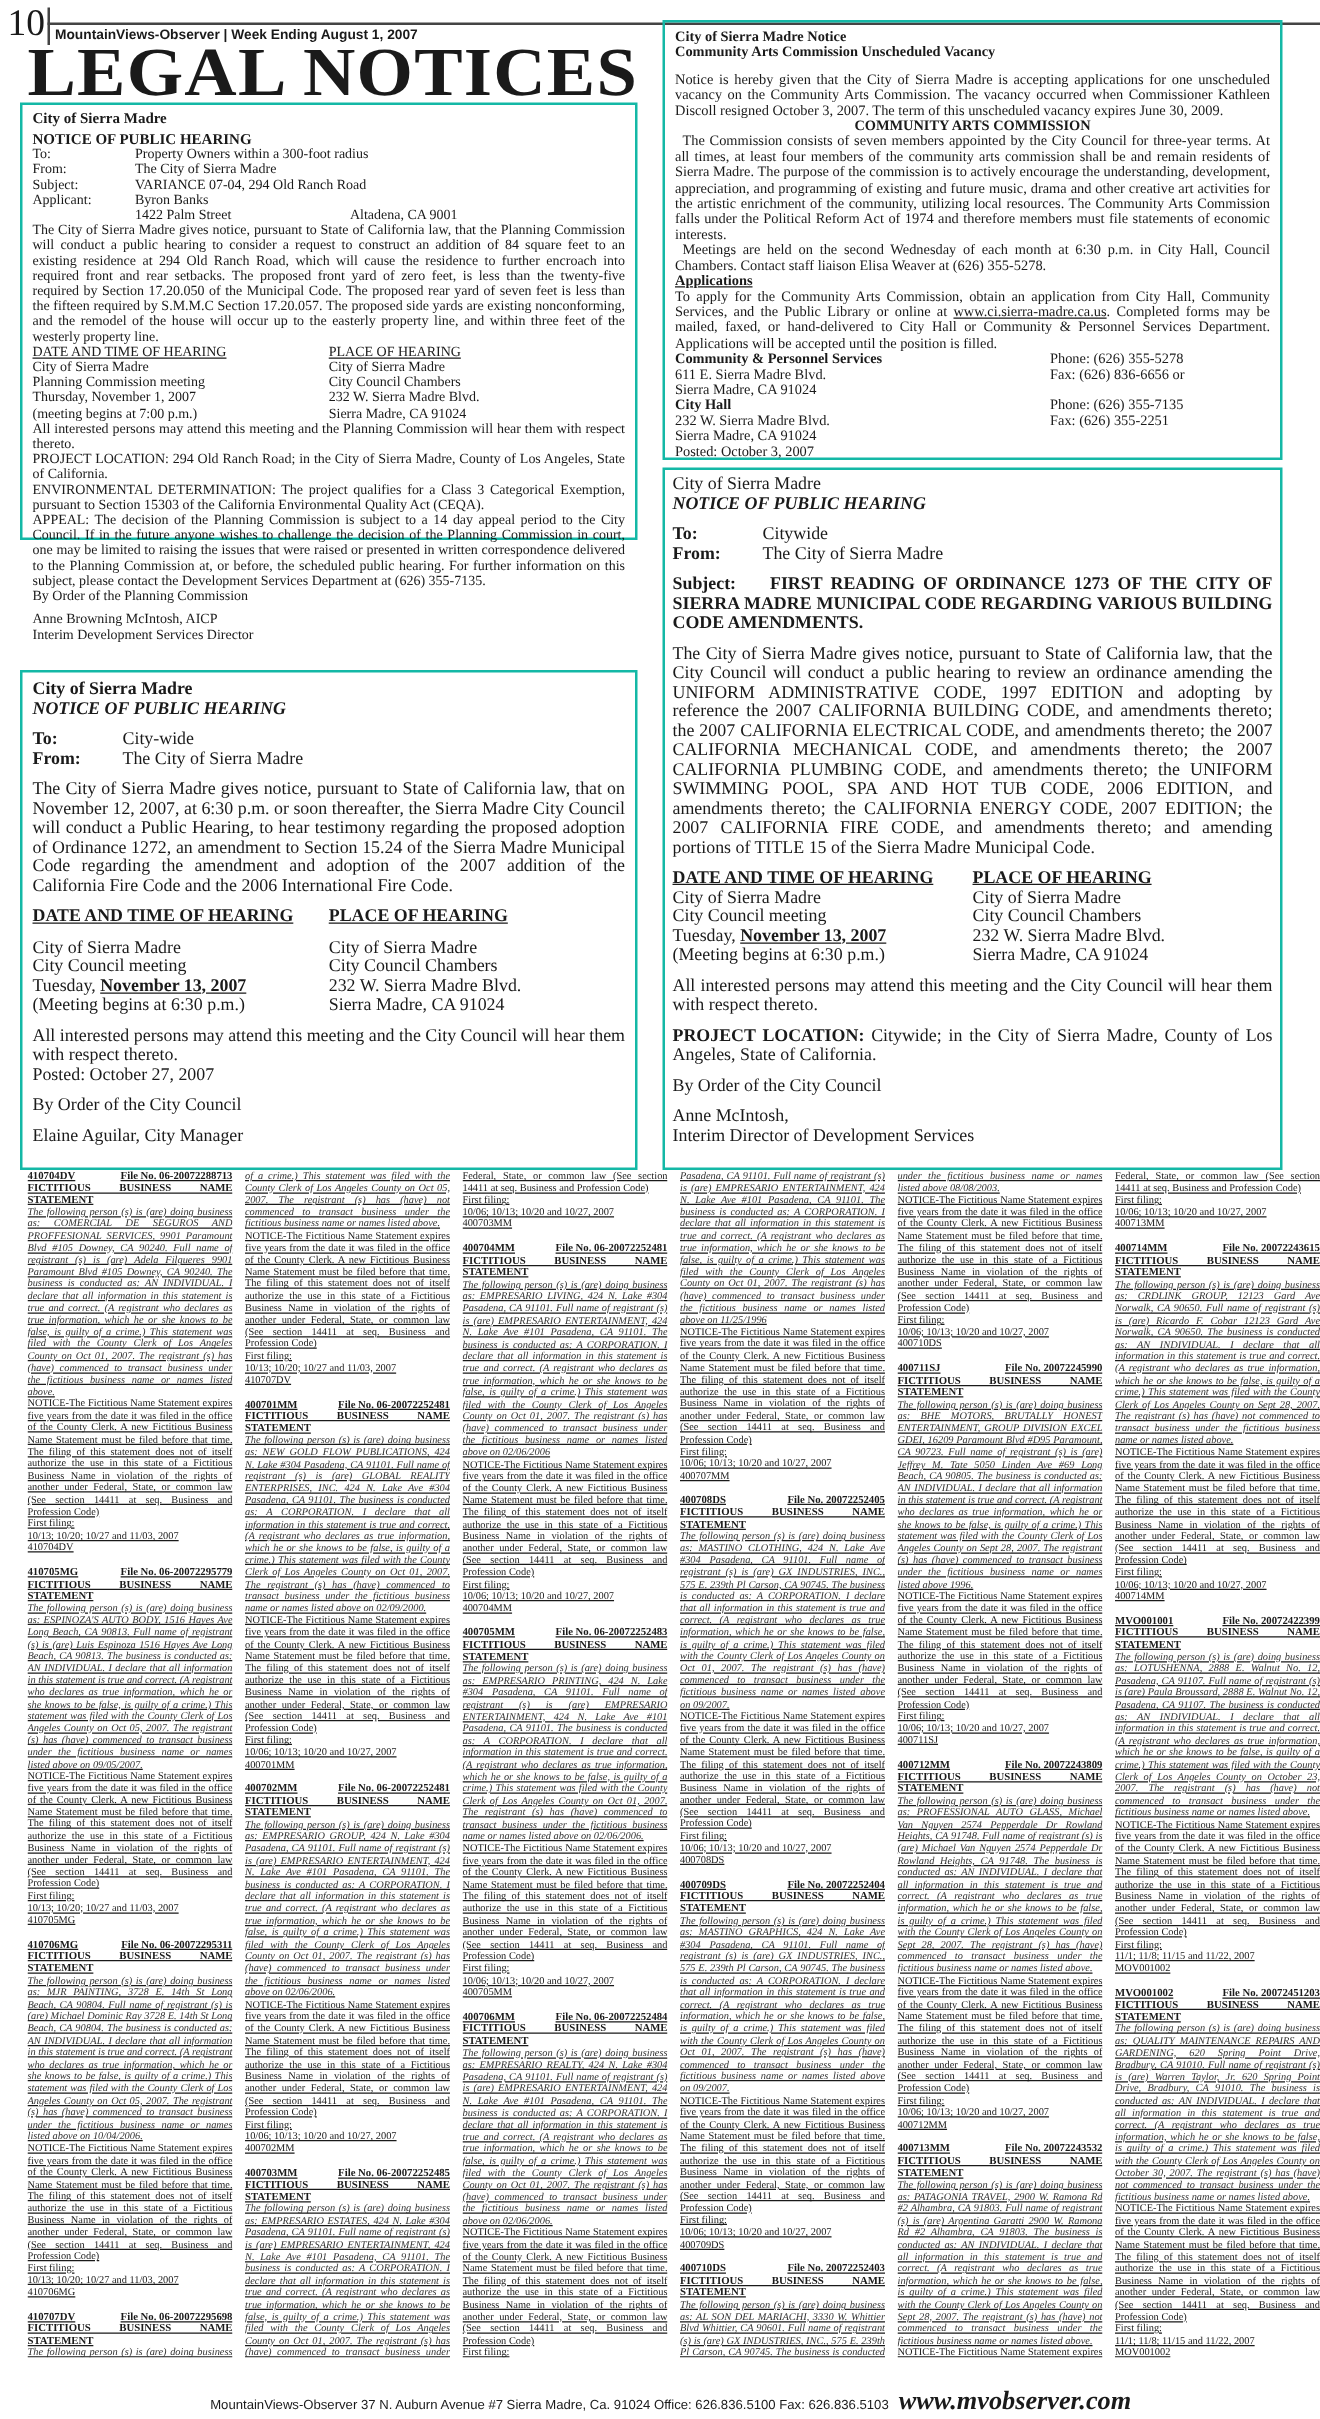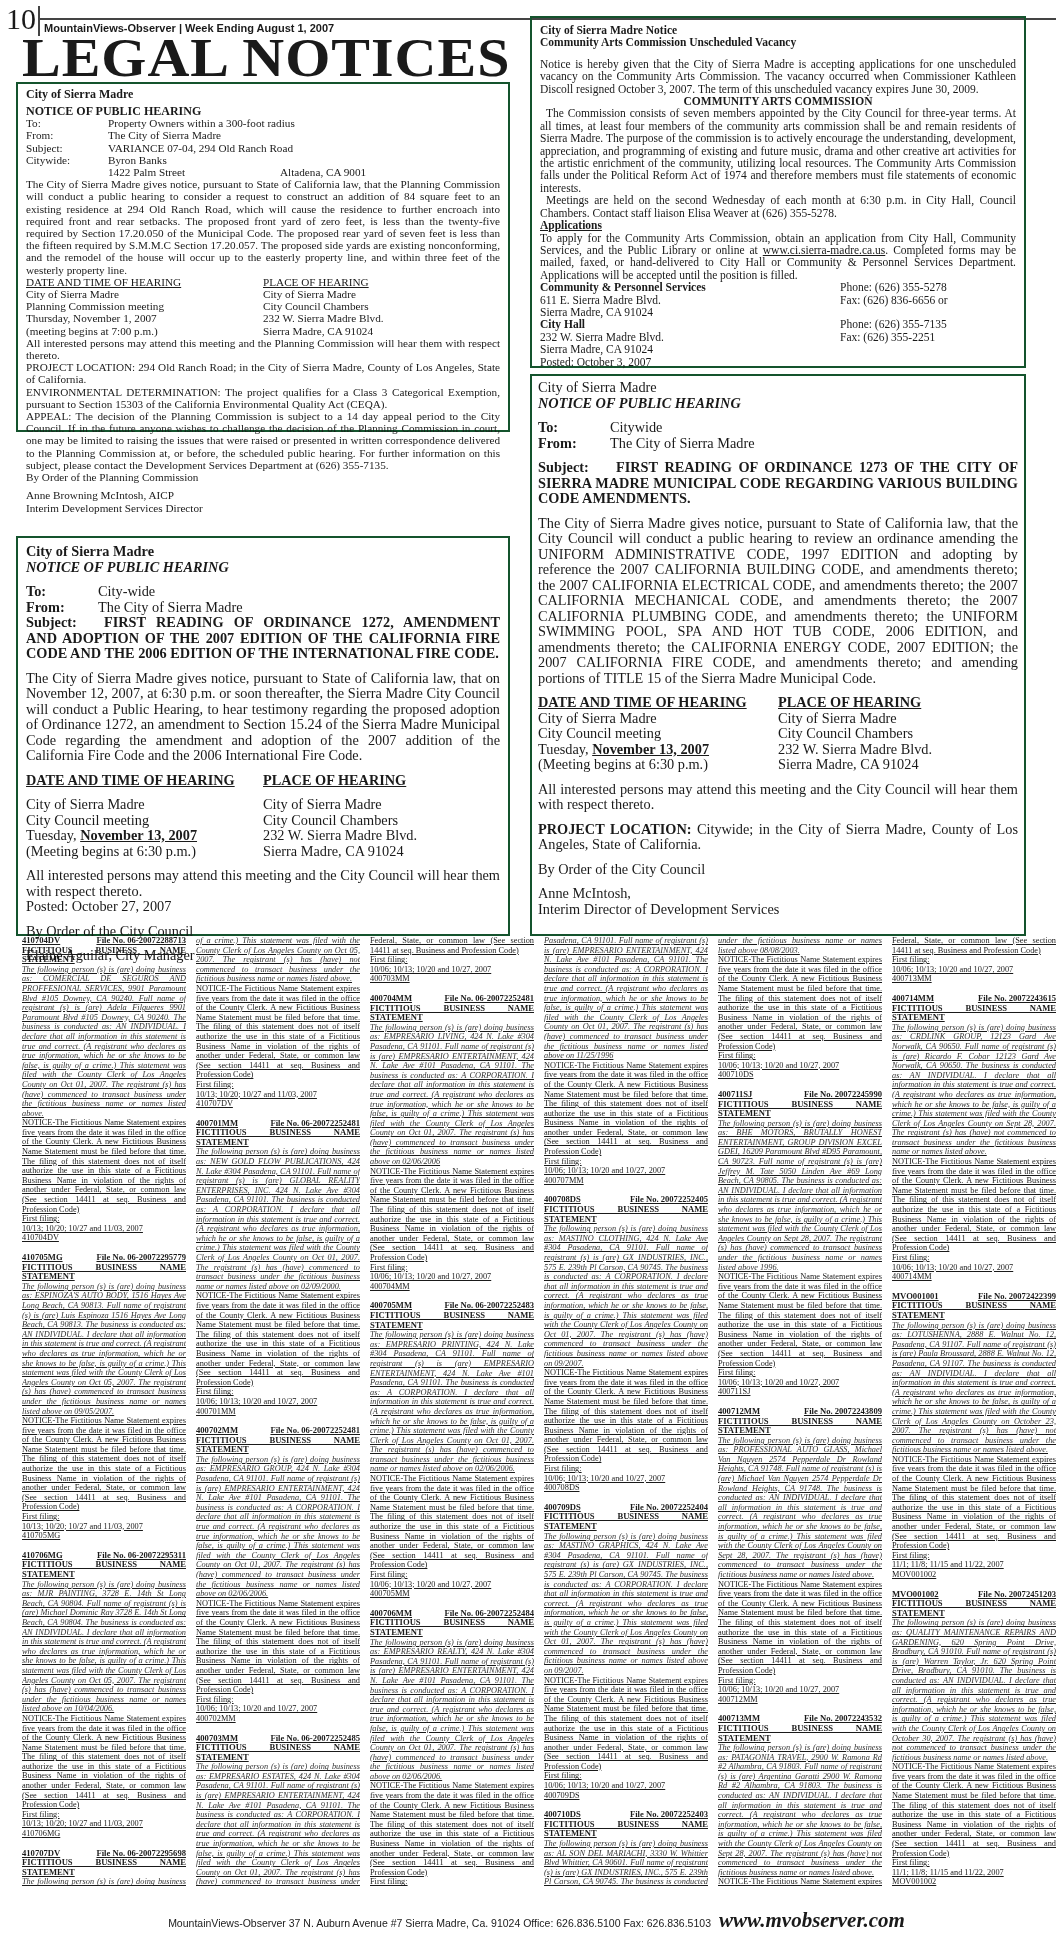--- a/index.html
+++ b/index.html
@@ -2,21 +2,21 @@
 <html><head>
 <meta charset="utf-8">
 <style>
   * { box-sizing: border-box; margin: 0; padding: 0; }
   body { width: 1056px; height: 1935px; background: #fff; color: #1a1a1a; font-family: "Liberation Serif", serif; position: relative; overflow: hidden; }
   .pagenum { position: absolute; left: 6px; top: 4px; font-size: 30px; line-height: 30px; }
   .topline { position: absolute; left: 38px; top: 6px; width: 2px; height: 30px; background: #444; }
   .toprule { position: absolute; left: 38px; top: 18px; width: 1018px; height: 2px; background: #444; }
   .masthead { position: absolute; left: 44px; top: 22px; font-family: "Liberation Sans", sans-serif; font-size: 11px; font-weight: bold; }
   .title { position: absolute; left: 22px; top: 32px; font-size: 58px; line-height: 52px; font-weight: bold; letter-spacing: 1px; transform: scaleY(0.95); }
-  .box { position: absolute; border: 2px solid #14532d; padding: 4px 8px; font-size: 11.2px; line-height: 12.2px; }
+  .box { position: absolute; border: 2px solid #14b8a6; padding: 4px 8px; font-size: 11.2px; line-height: 12.2px; }
   .box p { text-align: justify; }
   .b { font-weight: bold; }
   .i { font-style: italic; }
   .u { text-decoration: underline; }
   .row { display: flex; }
   .lbl { width: 82px; flex: none; }
   .col2 { display: flex; }
   .col2 > div { flex: 1; }
   .big { font-size: 14.3px; line-height: 15.5px; }
   .big .lbl { width: 72px; }
@@ -52,21 +52,21 @@
     </div>
   <div class="row">
       <span class="lbl">From:</span>
       <span>The City of Sierra Madre</span>
     </div>
   <div class="row">
       <span class="lbl">Subject:</span>
       <span>VARIANCE 07-04, 294 Old Ranch Road</span>
     </div>
   <div class="row">
-      <span class="lbl">Citywide:</span>
+      <span class="lbl">Applicant:</span>
       <span>Byron Banks</span>
     </div>
   <div class="row">
       <span class="lbl"></span>
       <span style="width:172px;">1422 Palm Street</span>
       <span>Altadena, CA  9001</span>
     </div>
   <p>The City of Sierra Madre gives notice, pursuant to State of California law, that the Planning Commission will conduct a public hearing to consider a request to construct an addition of 84 square feet to an existing residence at 294 Old Ranch Road, which will cause the residence to further encroach into required front and rear setbacks.  The proposed front yard of zero feet, is less than the twenty-five required by Section 17.20.050 of the Municipal Code.  The proposed rear yard of seven feet is less than the fifteen required by S.M.M.C Section 17.20.057.  The proposed side yards are existing nonconforming, and the remodel of the house will occur up to the easterly property line, and within three feet of the westerly property line.</p>
   <div class="col2">
     <div>
@@ -99,21 +99,20 @@
   <div class="b i">NOTICE OF PUBLIC HEARING</div>
   <div class="gap"></div>
   <div class="row">
       <span class="lbl b">To:</span>
       <span>City-wide</span>
     </div>
   <div class="row">
       <span class="lbl b">From:</span>
       <span>The City of Sierra Madre</span>
     </div>
-  <p class="b"><span style="display:inline-block; width:78px;">Subject:</span><span>FIRST READING OF ORDINANCE 1272, AMENDMENT AND ADOPTION OF THE 2007 EDITION OF THE CALIFORNIA FIRE CODE AND THE 2006 EDITION OF THE INTERNATIONAL FIRE CODE.</span></p>
   <div class="gap"></div>
   <p>The City of Sierra Madre gives notice, pursuant to State of California law, that on November 12, 2007, at 6:30 p.m. or soon thereafter, the Sierra Madre City Council will conduct a Public Hearing, to hear testimony regarding the proposed adoption of Ordinance 1272, an amendment to Section 15.24 of the Sierra Madre Municipal Code regarding the amendment and adoption of the 2007 addition of the California Fire Code and the 2006 International Fire Code.</p>
   <div class="gap"></div>
   <div class="col2">
     <div>
       <div class="b u">DATE AND TIME OF HEARING</div>
       <div class="gap"></div>
       <div>City of Sierra Madre</div>
       <div>City Council meeting</div>
       <div><span>Tuesday, </span><span class="b u">November 13, 2007</span></div>

